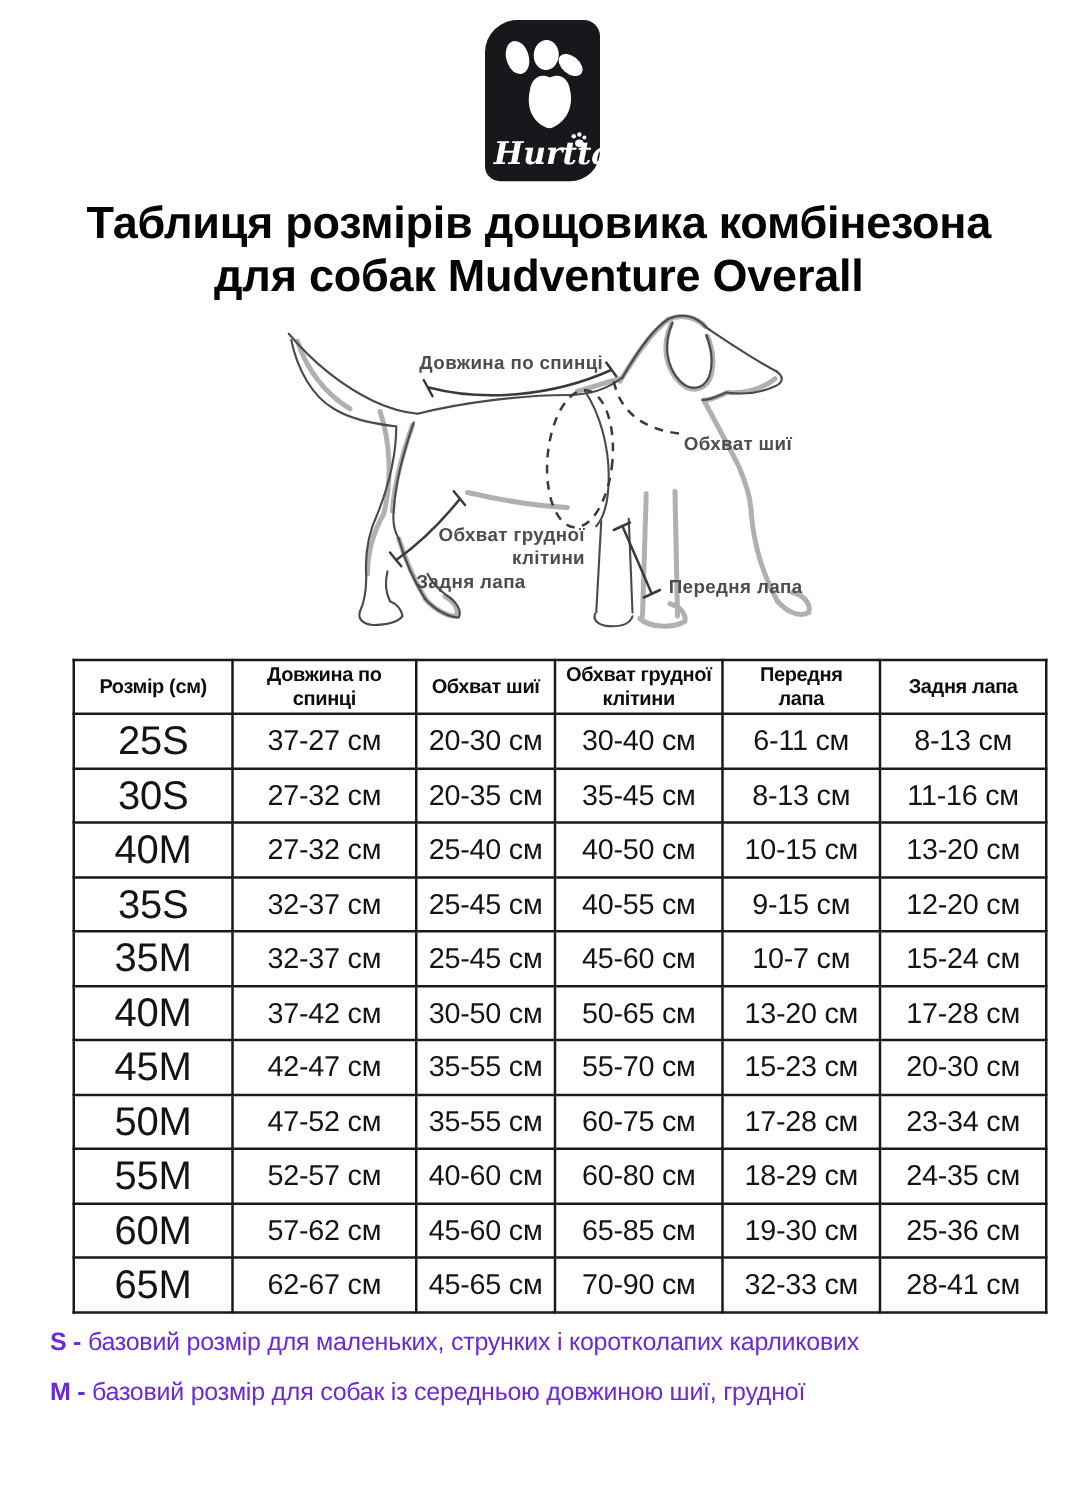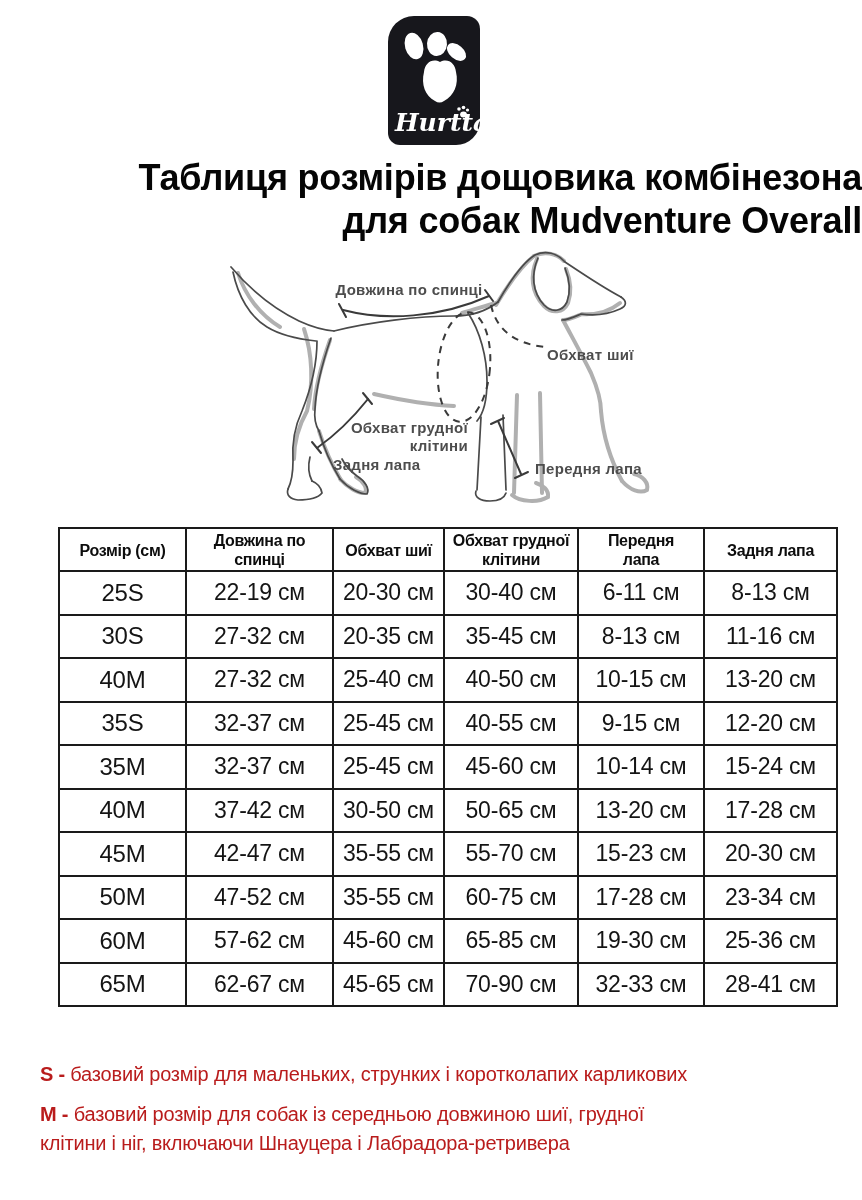--- a/index.html
+++ b/index.html
@@ -16,21 +16,21 @@
     position:absolute;left:388px;top:16px;
     width:92px;height:129px;
     background:#17171c;
     border-radius:26px 13px 24px 12px;
   }
   .logo svg{display:block;width:92px;height:129px;}
   
   .title{
     position:absolute;left:0;top:156px;width:862px;
     margin:0;
-    text-align:right;
+    text-align:center;
     font-size:36px;line-height:43px;font-weight:700;
     letter-spacing:-0.2px;
     color:#050505;
   }
   
   .diagram{position:absolute;left:200px;top:243px;width:465px;height:282px;}
   .diagram svg{display:block;}
   .dog-light{stroke:#b0b0b0;stroke-width:4;fill:none;stroke-linecap:round;}
   .dog-dark{stroke:#4a4a4a;stroke-width:1.7;fill:none;stroke-linecap:round;}
   .meas{stroke:#3a3a3a;stroke-width:2;fill:none;stroke-linecap:round;}
@@ -58,25 +58,25 @@
   }
   .size-table th span{display:inline-block;vertical-align:middle;}
   .size-table th:nth-child(2) span{max-width:104px;}
   .size-table th:nth-child(4) span{max-width:128px;}
   .size-table th:nth-child(5) span{max-width:84px;}
   .size-table td{
     height:39.5px;
     font-size:23px;font-weight:400;color:#141414;
     letter-spacing:-0.2px;
   }
-  .size-table td.size-cell{font-size:24px;margin-top:40px;}
+  .size-table td.size-cell{font-size:32px;margin-top:40px;}
   
   .notes{
     position:absolute;left:40px;top:1060px;width:792px;
-    font-size:20px;line-height:29px;color:#b91c1c;
+    font-size:20px;line-height:29px;color:#6d28d9;
     letter-spacing:-0.2px;
   }
   .notes p{margin:0 0 11px 0;}
   .notes .np{font-weight:700;}
 </style>
 </head>
 <body>
 
 <div class="page">
 
@@ -181,21 +181,21 @@
           <th><span>Довжина по спинці</span></th>
           <th><span>Обхват шиї</span></th>
           <th><span>Обхват грудної клітини</span></th>
           <th><span>Передня лапа</span></th>
           <th><span>Задня лапа</span></th>
         </tr>
     </thead>
     <tbody id="table-body">
         <tr>
           <td class="size-cell">25S</td>
-          <td>22-19 см</td>
+          <td>37-27 см</td>
           <td>20-30 см</td>
           <td>30-40 см</td>
           <td>6-11 см</td>
           <td>8-13 см</td>
         </tr>
         <tr>
           <td class="size-cell">30S</td>
           <td>27-32 см</td>
           <td>20-35 см</td>
           <td>35-45 см</td>
@@ -216,21 +216,21 @@
           <td>25-45 см</td>
           <td>40-55 см</td>
           <td>9-15 см</td>
           <td>12-20 см</td>
         </tr>
         <tr>
           <td class="size-cell">35M</td>
           <td>32-37 см</td>
           <td>25-45 см</td>
           <td>45-60 см</td>
-          <td>10-14 см</td>
+          <td>10-7 см</td>
           <td>15-24 см</td>
         </tr>
         <tr>
           <td class="size-cell">40M</td>
           <td>37-42 см</td>
           <td>30-50 см</td>
           <td>50-65 см</td>
           <td>13-20 см</td>
           <td>17-28 см</td>
         </tr>
@@ -244,36 +244,44 @@
         </tr>
         <tr>
           <td class="size-cell">50M</td>
           <td>47-52 см</td>
           <td>35-55 см</td>
           <td>60-75 см</td>
           <td>17-28 см</td>
           <td>23-34 см</td>
         </tr>
         <tr>
+          <td class="size-cell">55M</td>
+          <td>52-57 см</td>
+          <td>40-60 см</td>
+          <td>60-80 см</td>
+          <td>18-29 см</td>
+          <td>24-35 см</td>
+        </tr>
+        <tr>
           <td class="size-cell">60M</td>
           <td>57-62 см</td>
           <td>45-60 см</td>
           <td>65-85 см</td>
           <td>19-30 см</td>
           <td>25-36 см</td>
         </tr>
         <tr>
           <td class="size-cell">65M</td>
           <td>62-67 см</td>
           <td>45-65 см</td>
           <td>70-90 см</td>
           <td>32-33 см</td>
           <td>28-41 см</td>
         </tr>
       </tbody>
   </table>
 
   <div class="notes">
     <p><span class="np">S -</span> <span>базовий розмір для маленьких, струнких і коротколапих карликових</span><br></p>
-    <p><span class="np">M -</span> <span>базовий розмір для собак із середньою довжиною шиї, грудної</span><br><span>клітини і ніг, включаючи Шнауцера і Лабрадора-ретривера</span></p>
+    <p><span class="np">M -</span> <span>базовий розмір для собак із середньою довжиною шиї, грудної</span><br></p>
   </div>
 
 </div>
 
 </body></html>

